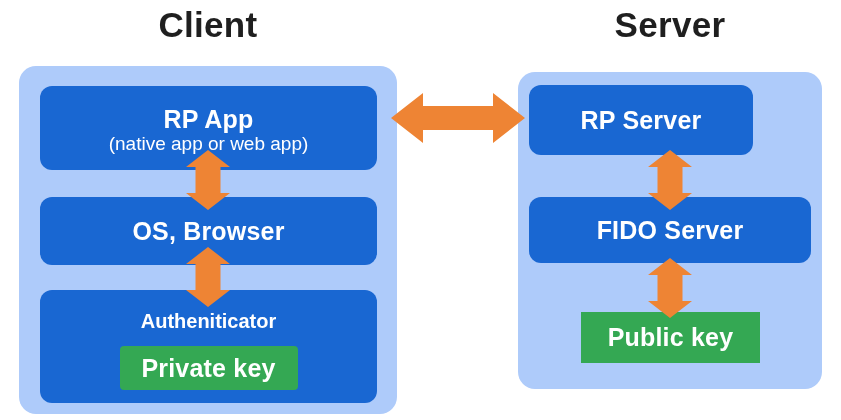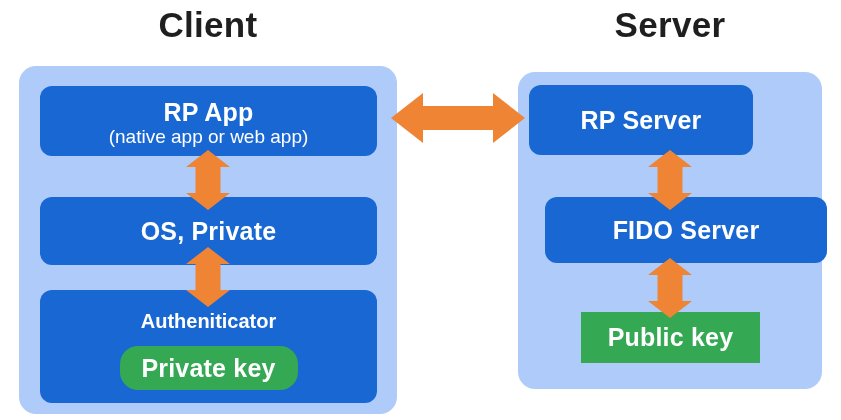--- a/index.html
+++ b/index.html
@@ -52,35 +52,35 @@
     line-height: 28px;
     font-weight: 600;
     letter-spacing: 0.2px;
   }
   .sublabel {
     font-size: 19px;
     line-height: 17px;
     font-weight: 500;
     margin-top: 2px;
   }
-  .rp-app      { left: 40px;  top: 86px;  width: 337px; height: 70px; }
+  .rp-app      { left: 40px;  top: 86px;  width: 337px; height: 84px; }
   .os-browser  { left: 40px;  top: 197px; width: 337px; height: 68px; }
   .auth        { left: 40px;  top: 290px; width: 337px; height: 113px; justify-content: flex-start; padding-top: 18px; }
   .auth .label-small {
     font-size: 20px;
     line-height: 26px;
     font-weight: 600;
     text-align: center;
   }
   .rp-server   { left: 529px; top: 85px;  width: 224px; height: 70px; }
-  .fido-server { left: 529px; top: 197px; width: 282px; height: 66px; margin-left: 16px; }
+  .fido-server { left: 529px; top: 197px; width: 282px; height: 66px; }
 
   .keybox {
     background: var(--key-bg, #34a853);
-    border-radius: 18px;
+    border-radius: 4px;
     display: flex;
     align-items: center;
     justify-content: center;
     color: var(--box-text, #ffffff);
   }
   .keybox .label {
     font-size: 25px;
     font-weight: 700;
     letter-spacing: 0.2px;
   }
@@ -105,21 +105,21 @@
 
   <div class="panel client-panel"></div>
   <div class="panel server-panel"></div>
 
   <div class="box rp-app">
     <div class="label">RP App</div>
     <div class="sublabel">(native app or web app)</div>
   </div>
 
   <div class="box os-browser">
-    <div class="label">OS, Private</div>
+    <div class="label">OS, Browser</div>
   </div>
 
   <div class="box auth">
     <div class="label-small">Autheniticator</div>
     <div class="keybox private-key">
       <div class="label">Private key</div>
     </div>
   </div>
 
   <div class="box rp-server">

